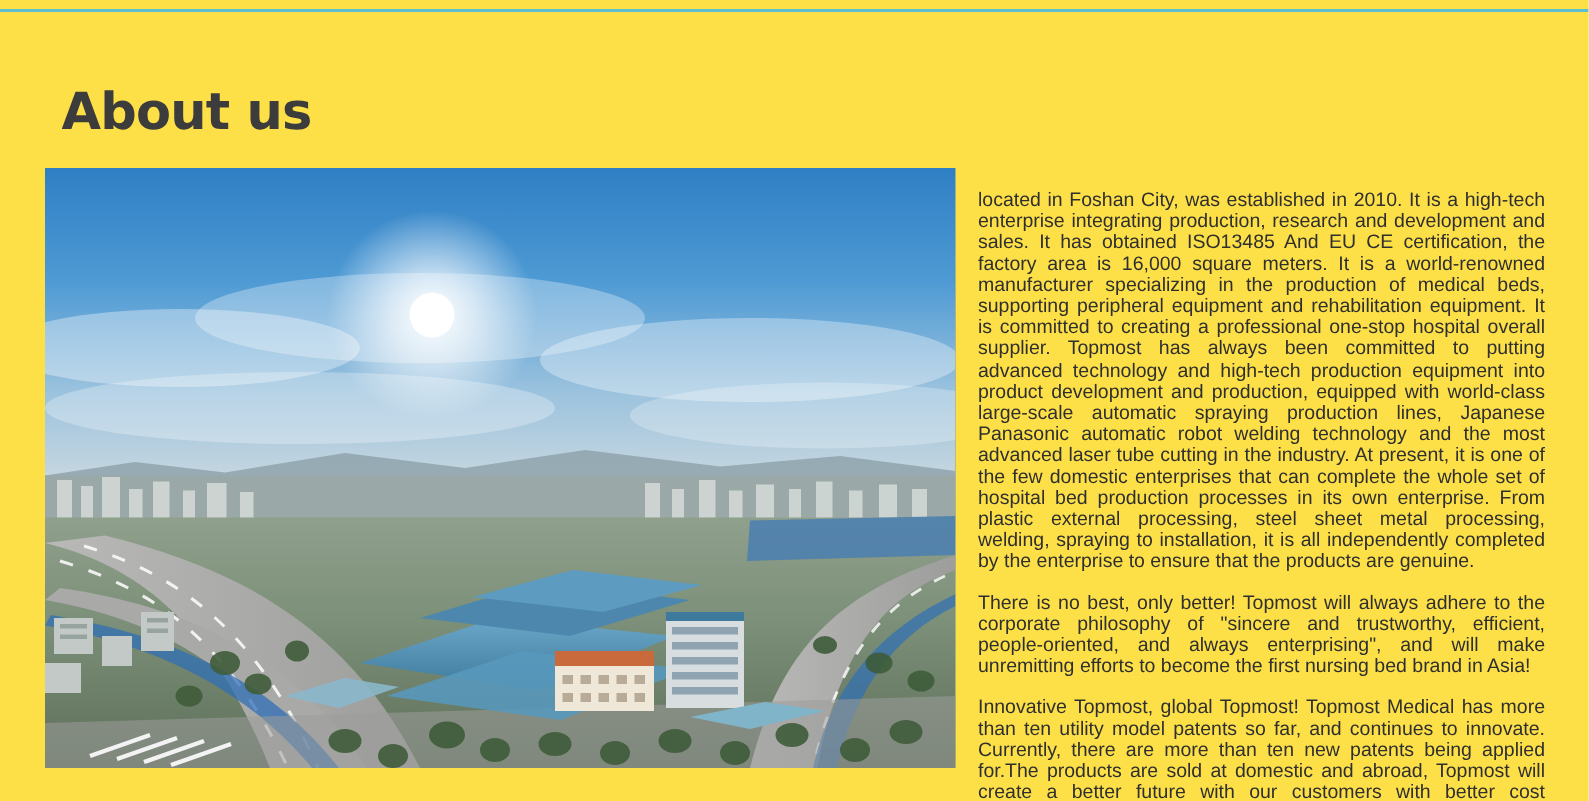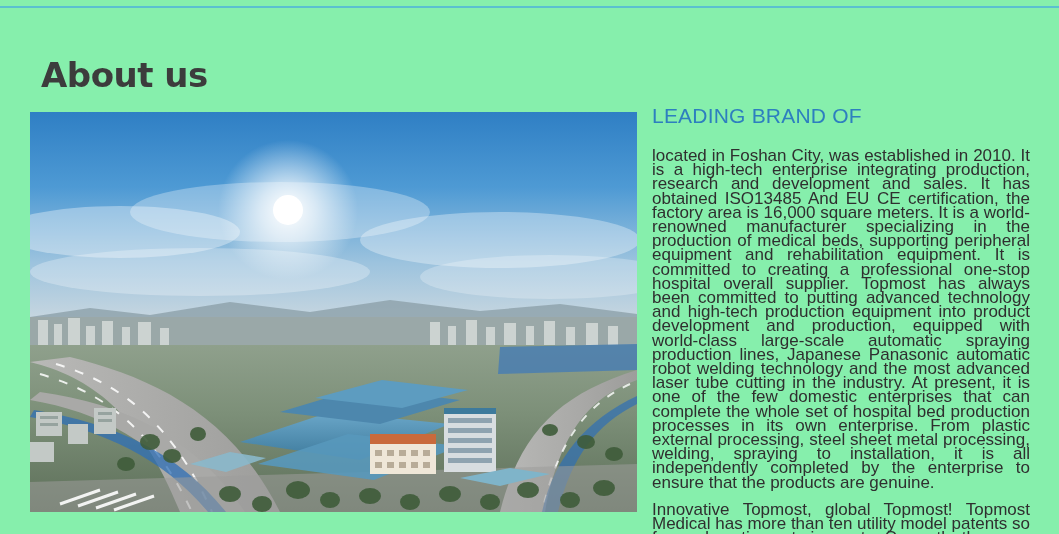--- a/index.html
+++ b/index.html
@@ -10,21 +10,21 @@
     width: 1059px;
     height: 534px;
     background: #ffffff;
     font-family: "Liberation Sans", sans-serif;
     overflow: hidden;
   }
   .page {
     position: relative;
     width: 1059px;
     height: 534px;
-    background: #86efac;
+    background: #fde047;
   }
   .top-rule {
     position: absolute;
     top: 6px;
     left: 0;
     width: 1059px;
     height: 2px;
     background: #5bbfd0;
   }
   .page-title {
@@ -66,21 +66,21 @@
     letter-spacing: 0.2px;
     margin: 0 0 22px 0;
     font-weight: normal;
   }
   .headline .l2 {
     display: block;
     padding-left: 12px;
   }
   .body-para {
     font-family: "Liberation Sans", sans-serif;
-    font-size: 17px;
+    font-size: 13px;
     line-height: 14.2px;
     color: #2f2f2f;
     text-align: justify;
     margin: 0 0 13px 0;
   }
   .body-para:last-child {
     margin-bottom: 0;
   }
 </style>
 </head>
@@ -251,19 +251,19 @@
         <rect x="10" y="304" width="18" height="3"></rect>
         <rect x="10" y="311" width="18" height="3"></rect>
         <rect x="68" y="300" width="14" height="3"></rect>
         <rect x="68" y="307" width="14" height="3"></rect>
       </g>
     </svg>
   </div>
 
   <div class="right-col">
     <h2 class="headline">
-      <span class="l1">LEADING BRAND OF</span>
     </h2>
     <p class="body-para">located in Foshan City, was established in 2010.  It is a high-tech enterprise integrating production, research and development and sales. It has obtained ISO13485 And EU CE certification, the  factory area is 16,000 square meters. It is a world-renowned manufacturer specializing in the production of medical beds, supporting peripheral equipment and rehabilitation equipment. It is committed to creating a professional one-stop hospital overall supplier. Topmost has always been committed to putting advanced technology and high-tech production equipment into product development and production, equipped with world-class large-scale automatic spraying production lines, Japanese Panasonic automatic robot welding technology and the most advanced laser tube cutting in the industry. At present, it is one of the few domestic enterprises that can complete the whole set of hospital bed production processes in its own enterprise. From plastic external processing, steel sheet metal processing, welding, spraying to installation, it is all independently completed by the enterprise to ensure that the products are genuine.</p>
+    <p class="body-para">There is no best, only better! Topmost will always adhere to the corporate philosophy of "sincere and trustworthy, efficient, people-oriented, and always enterprising", and will make unremitting efforts to become the first nursing bed brand in Asia!</p>
     <p class="body-para">Innovative Topmost, global Topmost! Topmost Medical has more than ten utility model patents so far, and continues to innovate. Currently, there are more than ten new patents being applied for.The products are sold at domestic  and abroad, Topmost will create a better future with our customers with better cost performance and better service.</p>
   </div>
 
 </div>
 
 </body></html>

